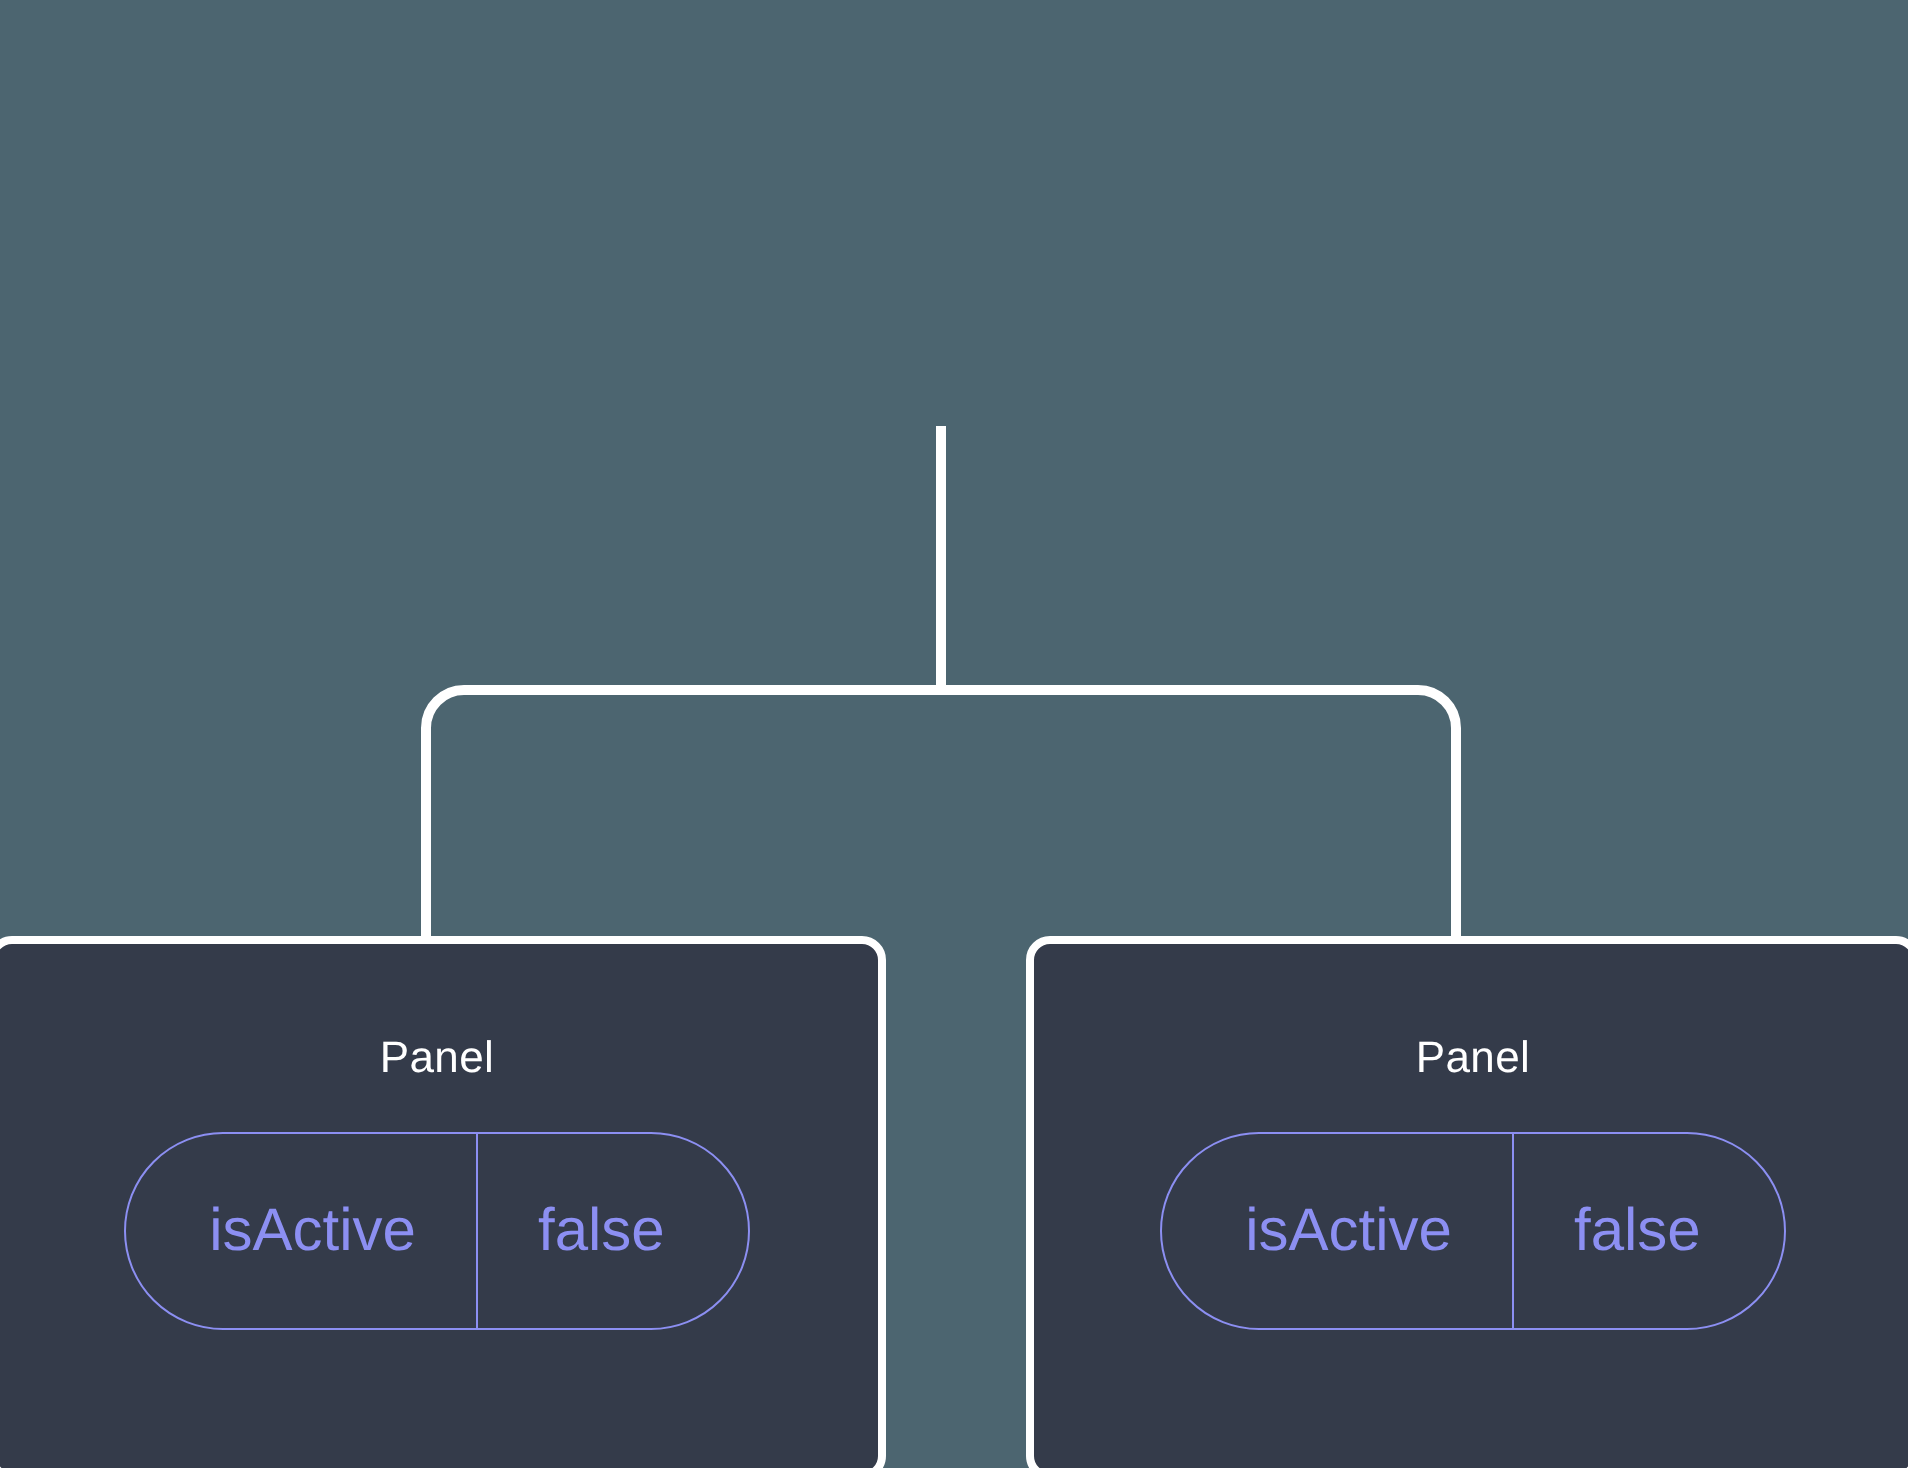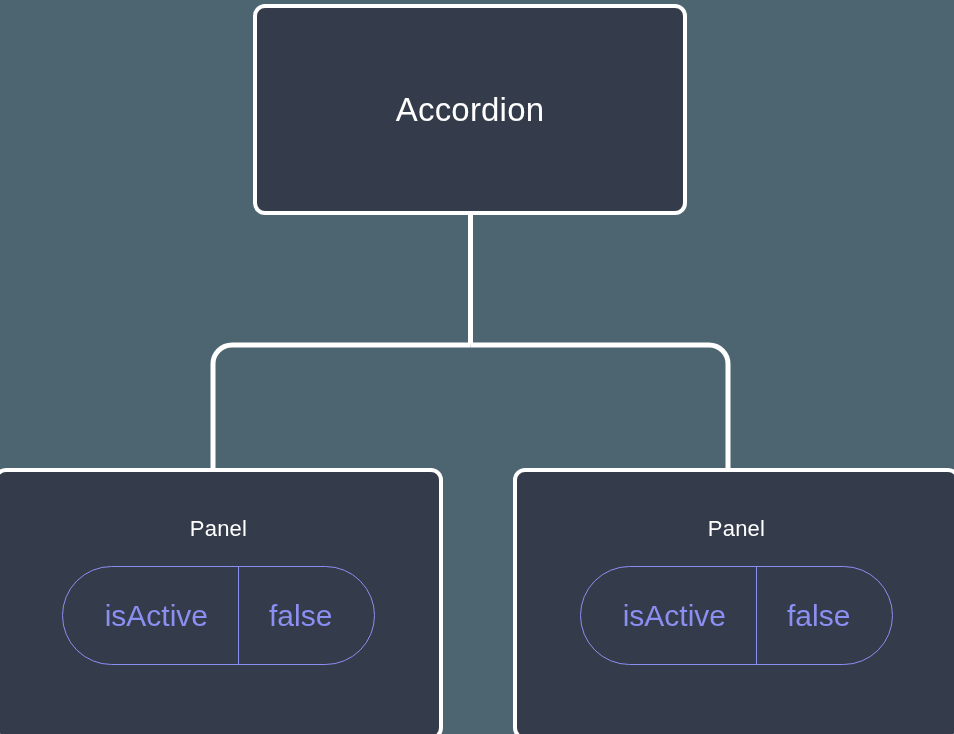--- a/index.html
+++ b/index.html
@@ -129,23 +129,20 @@
 <div id="canvas">
 
   <svg id="edges" viewBox="0 0 954 734" width="954" height="734" xmlns="http://www.w3.org/2000/svg">
 
     <path d="M 470.5 213 L 470.5 345" fill="none" stroke="#ffffff" stroke-width="5" stroke-linecap="butt"></path>
 
     <path d="M 470.5 345 L 232 345 A 19 19 0 0 0 213 364 L 213 470" fill="none" stroke="#ffffff" stroke-width="5" stroke-linecap="butt" stroke-linejoin="round"></path>
     <path d="M 470.5 345 L 709 345 A 19 19 0 0 1 728 364 L 728 470" fill="none" stroke="#ffffff" stroke-width="5" stroke-linecap="butt" stroke-linejoin="round"></path>
   </svg>
 
-  <div class="node node-root">
-    <span class="node-title">Accordion</span>
-  </div>
 
   <div class="node node-panel-left">
     <span class="node-title">Panel</span>
     <div class="pill-wrap">
       <div class="pill">
         <span class="pill-key">isActive</span>
         <span class="pill-val">false</span>
       </div>
     </div>
   </div>

